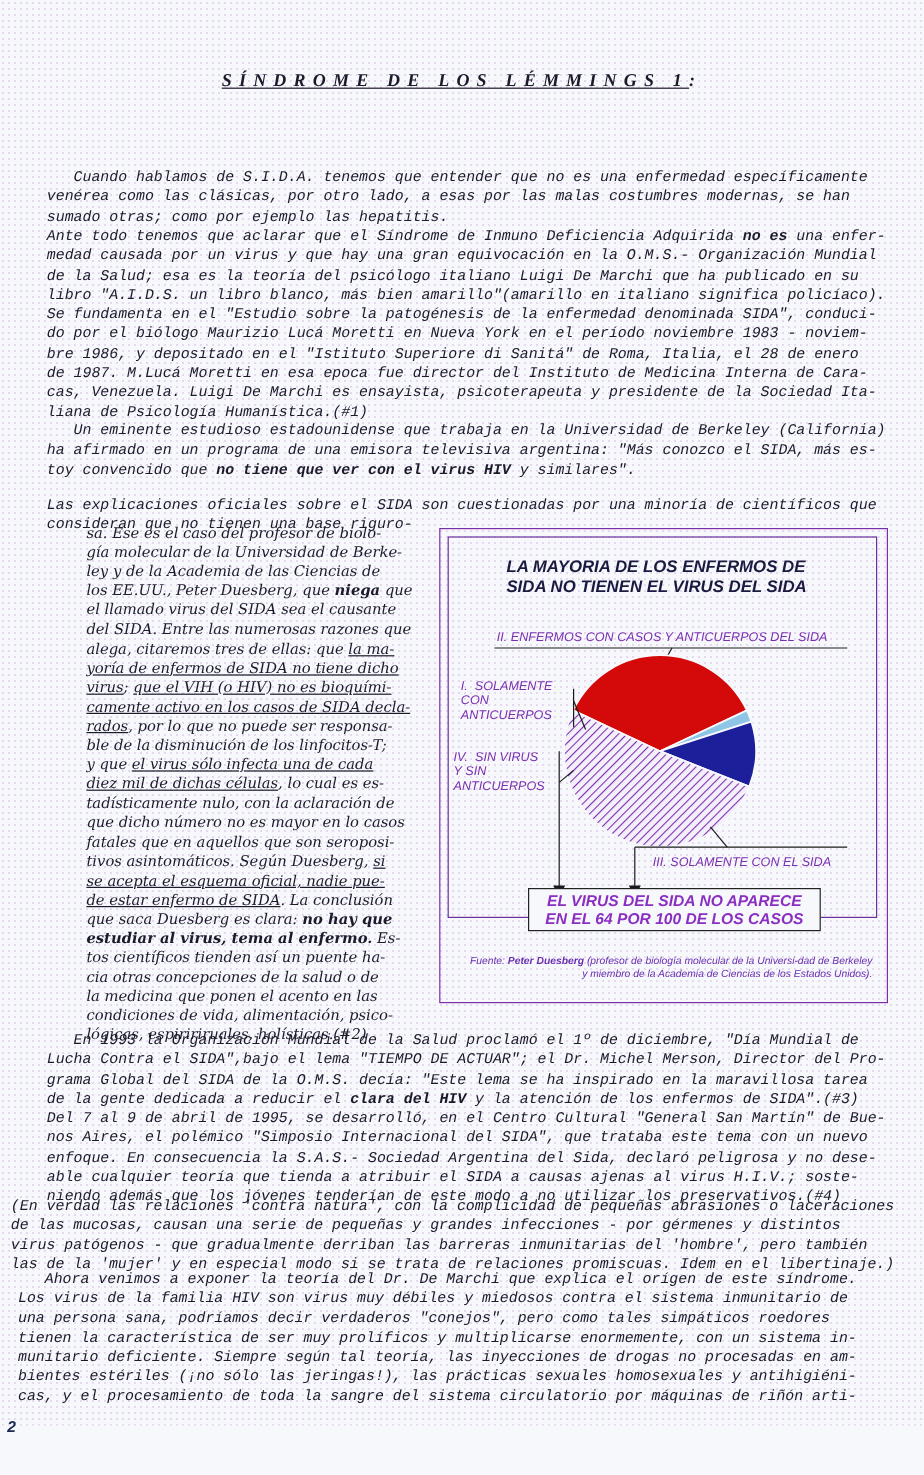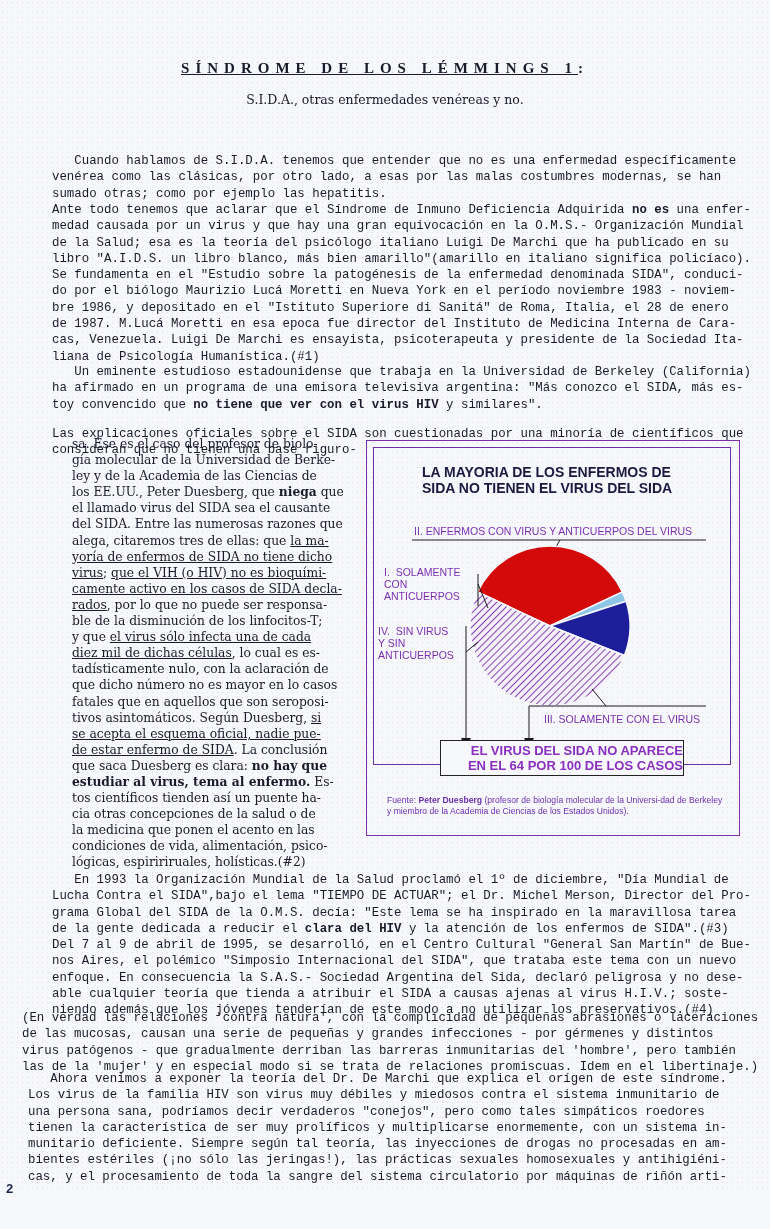--- a/index.html
+++ b/index.html
@@ -1,43 +1,42 @@
 <!DOCTYPE html>
 <html><head>
 <meta charset="utf-8">
 <style>
   html,body{margin:0;padding:0;}
   body{width:770px;height:1229px;background:#f7f8fc;position:relative;overflow:hidden;
        font-family:"Liberation Mono","DejaVu Sans Mono",monospace;color:#1a1a2a;}
   .page{position:absolute;left:0;top:0;width:770px;height:1188px;
-        background-image:radial-gradient(#e6d9ee 0.6px, transparent 0.8px);background-size:5px 5px;}
+        background-image:radial-gradient(#e6d9ee 0.6px, transparent 0.8px);background-size:5px 5px;font-style:italic;}
   .title{position:absolute;left:0;width:770px;top:60px;text-align:center;font-family:"Liberation Serif","DejaVu Serif",serif;
          font-size:15px;font-weight:bold;letter-spacing:6px;}
   .title span.u{text-decoration:underline;}
   .subtitle{position:absolute;left:0;width:770px;top:92px;text-align:center;font-family:"DejaVu Serif",serif;font-size:12.5px;}
-  .para{position:absolute;font-family:"Liberation Mono","DejaVu Sans Mono",monospace;font-size:12.4px;line-height:16.3px;white-space:pre;margin:16px;}
+  .para{position:absolute;font-family:"Liberation Mono","DejaVu Sans Mono",monospace;font-size:12.4px;line-height:16.3px;white-space:pre;margin:3px;}
   b{font-weight:bold;}
   .ul{text-decoration:underline;}
   .col{position:absolute;left:36px;top:436px;width:320px;font-family:"DejaVu Serif",serif;font-size:12.3px;line-height:16.1px;white-space:pre;margin-left:36px;}
   .fig{position:absolute;left:366px;top:440px;width:374px;height:396px;border:1.5px solid #7a2fa8;box-sizing:border-box;}
   .fig-inner{position:absolute;left:6px;top:6px;width:358px;height:318px;border:1.5px solid #6a2fa0;box-sizing:border-box;padding-left:15px;}
   .fig-title{position:absolute;left:48px;top:16px;font-family:"Liberation Sans","DejaVu Sans",sans-serif;font-weight:bold;font-size:14px;line-height:16px;color:#1a1a40;}
   .lbl{position:absolute;font-family:"Liberation Sans","DejaVu Sans",sans-serif;font-size:10.5px;color:#7a2fb0;line-height:12px;}
   .box-msg{position:absolute;left:66px;top:292px;width:244px;height:36px;border:1.5px solid #222;box-sizing:border-box;background:#f7f8fc;
-           font-family:"Liberation Sans","DejaVu Sans",sans-serif;font-weight:bold;font-size:13px;line-height:15px;color:#8a2fc0;text-align:right;padding-top:2px;}
-  .source{position:absolute;left:20px;top:354px;width:340px;font-family:"Liberation Sans","DejaVu Sans",sans-serif;font-size:8.6px;line-height:10.5px;color:#6a2fb0;}
+           font-family:"Liberation Sans","DejaVu Sans",sans-serif;font-weight:bold;font-size:13px;line-height:15px;color:#8a2fc0;text-align:center;padding-top:2px;}
+  .source{position:absolute;left:20px;top:354px;width:340px;font-family:"Liberation Sans","DejaVu Sans",sans-serif;font-size:8.6px;line-height:10.5px;color:#6a2fb0;text-align:right;}
   .pagenum{position:absolute;left:6px;top:1181px;font-family:"Liberation Sans",sans-serif;font-weight:bold;font-size:13px;color:#1a2a50;}
 </style>
 </head>
 <body>
 
 <div class="page">
 
   <div class="title"><span class="u">SÍNDROME DE LOS LÉMMINGS 1</span><span>:</span></div>
-  <div class="subtitle">S.I.D.A., otras enfermedades venéreas y no.</div>
 
   <pre class="para" style="left:36px;top:137px;">   Cuando hablamos de S.I.D.A. tenemos que entender que no es una enfermedad específicamente
 venérea como las clásicas, por otro lado, a esas por las malas costumbres modernas, se han
 sumado otras; como por ejemplo las hepatitis.</pre>
   <pre class="para" style="left:36px;top:186px;"><span>Ante todo tenemos que aclarar que el Síndrome de Inmuno Deficiencia Adquirida </span><b>no es</b><span> una enfer-
 medad causada por un virus y que hay una gran equivocación en la O.M.S.- Organización Mundial
 de la Salud; esa es la teoría del psicólogo italiano Luigi De Marchi que ha publicado en su
 libro "A.I.D.S. un libro blanco, más bien amarillo"(amarillo en italiano significa policíaco).
 Se fundamenta en el "Estudio sobre la patogénesis de la enfermedad denominada SIDA", conduci-
 do por el biólogo Maurizio Lucá Moretti en Nueva York en el período noviembre 1983 - noviem-
@@ -80,21 +79,21 @@
 la medicina que ponen el acento en las
 condiciones de vida, alimentación, psico-
 lógicas, espiririruales, holísticas.(#2)</span></div>
 
   <div class="fig">
     <div class="fig-inner">
       <div class="fig-title">
         <div>LA MAYORIA DE LOS ENFERMOS DE</div>
         <div>SIDA NO TIENEN EL VIRUS DEL SIDA</div>
       </div>
-      <div class="lbl" style="left:40px;top:77px;">II.  ENFERMOS CON VIRUS Y ANTICUERPOS DEL VIRUS</div>
+      <div class="lbl" style="left:40px;top:77px;">II.  ENFERMOS CON CASOS Y ANTICUERPOS DEL SIDA</div>
 
       <svg style="position:absolute;left:0;top:0;" width="358" height="318">
         <defs>
           <pattern id="hatch" width="5" height="5" patternUnits="userSpaceOnUse" patternTransform="rotate(45)">
             <rect width="5" height="5" fill="#f4f0fa"></rect>
             <line x1="0" y1="0" x2="0" y2="5" stroke="#7a2fb0" stroke-width="1.8"></line>
           </pattern>
         </defs>
 
         <line x1="38" y1="92" x2="332" y2="92" stroke="#1a1a1a" stroke-width="1"></line>
@@ -118,21 +117,21 @@
         <line x1="218" y1="241" x2="232" y2="258" stroke="#1a1a1a" stroke-width="1"></line>
         <polygon points="150,290 160,290 155,300" fill="#1a1a1a"></polygon>
       </svg>
 
       <div class="lbl" style="left:10px;top:118px;width:92px;white-space:pre;">I.  SOLAMENTE
 CON
 ANTICUERPOS</div>
       <div class="lbl" style="left:4px;top:177px;width:86px;text-align:left;white-space:pre;">IV.  SIN VIRUS
 Y SIN
 ANTICUERPOS</div>
-      <div class="lbl" style="left:170px;top:265px;">III.  SOLAMENTE CON EL VIRUS</div>
+      <div class="lbl" style="left:170px;top:265px;">III.  SOLAMENTE CON EL SIDA</div>
 
       <div class="box-msg">
         <div>EL VIRUS DEL SIDA NO APARECE</div>
         <div>EN EL 64 POR 100 DE LOS CASOS</div>
       </div>
     </div>
     <div class="source"><span>Fuente: </span><b>Peter Duesberg</b><span> (profesor de biología molecular de la Universi-dad de Berkeley y miembro de la Academia de Ciencias de los Estados Unidos).</span></div>
   </div>
 
   <pre class="para" style="left:36px;top:856px;"><span>   En 1993 la Organización Mundial de la Salud proclamó el 1º de diciembre, "Día Mundial de

